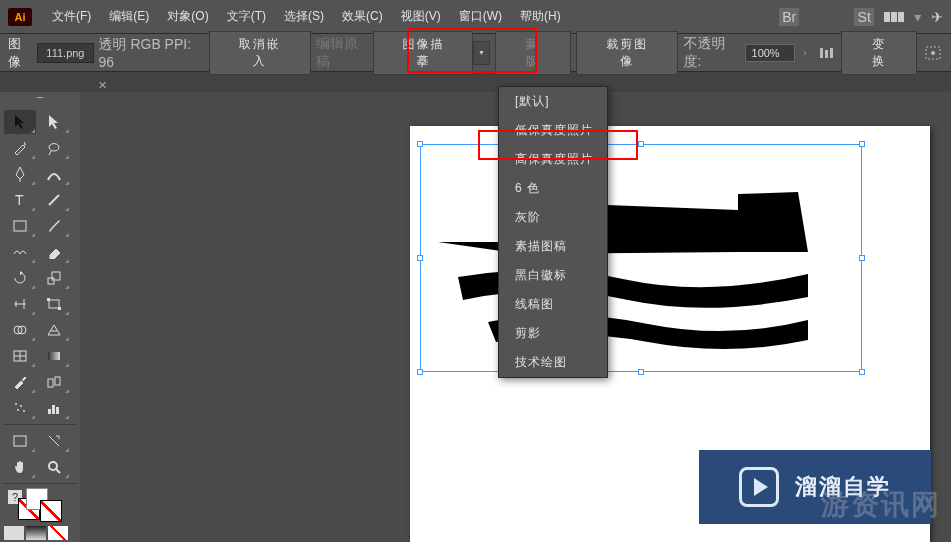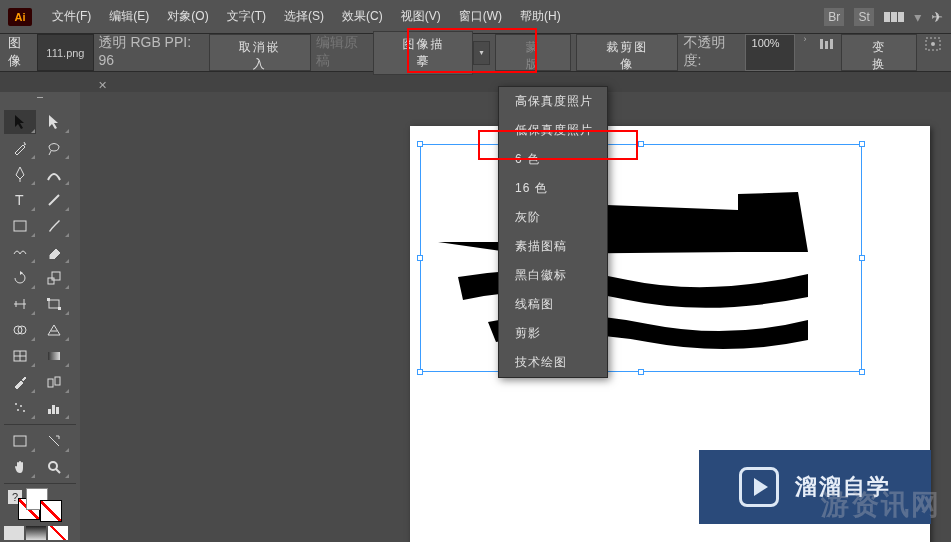--- a/index.html
+++ b/index.html
@@ -2,27 +2,27 @@
 <html><head>
 <meta charset="utf-8">
 <style>
   * { box-sizing: border-box; margin: 0; padding: 0; font-family: "Microsoft YaHei", Arial, sans-serif; }
   body { background: #4a4a4a; width: 951px; height: 542px; overflow: hidden; position: relative; color: #ccc; font-size: 12px; }
   
   .menubar { height: 34px; background: #535353; display: flex; align-items: center; padding: 0 8px; gap: 2px; border-bottom: 1px solid #2a2a2a; }
   .ai-logo { width: 24px; height: 18px; background: #310000; color: #ff9a00; font-weight: bold; font-size: 11px; display: flex; align-items: center; justify-content: center; border-radius: 2px; margin-right: 10px; }
   .menu-item { padding: 16px 8px; cursor: pointer; font-size: 12px; color: #e0e0e0; }
   .menubar-right { margin-left: auto; display: flex; gap: 10px; align-items: center; }
-  .mini-icon { width: 20px; height: 18px; background: #6a6a6a; display: flex; align-items: center; justify-content: center; font-size: 12px; color: #ccc; }
+  .mini-icon { width: 20px; height: 18px; background: #6a6a6a; display: flex; align-items: center; justify-content: center; font-size: 14px; color: #ccc; margin-left: 45px; }
   .layout-icon { display: flex; gap: 1px; }
   .layout-icon div { width: 6px; height: 10px; background: #ccc; }
   .search-arrow { font-size: 14px; color: #999; }
   .plane { font-size: 14px; color: #ccc; }
 
-  .options-bar { height: 38px; background: #535353; display: flex; padding: 0 8px; gap: 5px; border-bottom: 1px solid #2a2a2a; position: relative; }
+  .options-bar { height: 38px; background: #535353; display: flex; align-items: center; padding: 0 8px; gap: 5px; border-bottom: 1px solid #2a2a2a; position: relative; }
   .opt-label { color: #e0e0e0; font-size: 13px; }
   .opt-box { background: #3a3a3a; border: 1px solid #2a2a2a; padding: 3px 8px; font-size: 11px; color: #ccc; display: flex; align-items: center; gap: 6px; }
   .opt-btn { background: #5a5a5a; border: 1px solid #3a3a3a; padding: 4px 24px; font-size: 12px; color: #e0e0e0; cursor: pointer; letter-spacing: 2px; }
   .opt-text { font-size: 14px; color: #bbb; }
   .opt-field { background: #393939; border: 1px solid #666; padding: 2px 6px; font-size: 11px; color: #ddd; min-width: 50px; display: inline-block; }
   .opt-caret { font-size: 9px; color: #aaa; padding: 0 4px; }
   .small-icon { width: 22px; height: 20px; display: flex; align-items: center; justify-content: center; }
 
   .red-box-1 { position: absolute; left: 407px; top: 28px; width: 130px; height: 45px; border: 2px solid #ff0000; z-index: 100; pointer-events: none; }
   .dropdown-btn-group { display: flex; align-items: center; }
@@ -381,24 +381,24 @@
     <div class="sel-handle" style="right:-4px;top:-4px"></div>
     <div class="sel-handle" style="left:-4px;top:50%;margin-top:-3px"></div>
     <div class="sel-handle" style="right:-4px;top:50%;margin-top:-3px"></div>
     <div class="sel-handle" style="left:-4px;bottom:-4px"></div>
     <div class="sel-handle" style="left:50%;bottom:-4px;margin-left:-3px"></div>
     <div class="sel-handle" style="right:-4px;bottom:-4px"></div>
   </div>
 </div>
 
 <div class="trace-dropdown">
+  <div class="dd-item">[默认]</div>
+  <div class="dd-item">低保真度照片</div>
   <div class="dd-item">高保真度照片</div>
-  <div class="dd-item">低保真度照片</div>
   <div class="dd-item">6 色</div>
-  <div class="dd-item">16 色</div>
   <div class="dd-item">灰阶</div>
   <div class="dd-item">素描图稿</div>
   <div class="dd-item">黑白徽标</div>
   <div class="dd-item">线稿图</div>
   <div class="dd-item">剪影</div>
   <div class="dd-item">技术绘图</div>
 </div>
 
 <div class="red-box-2"></div>
 

